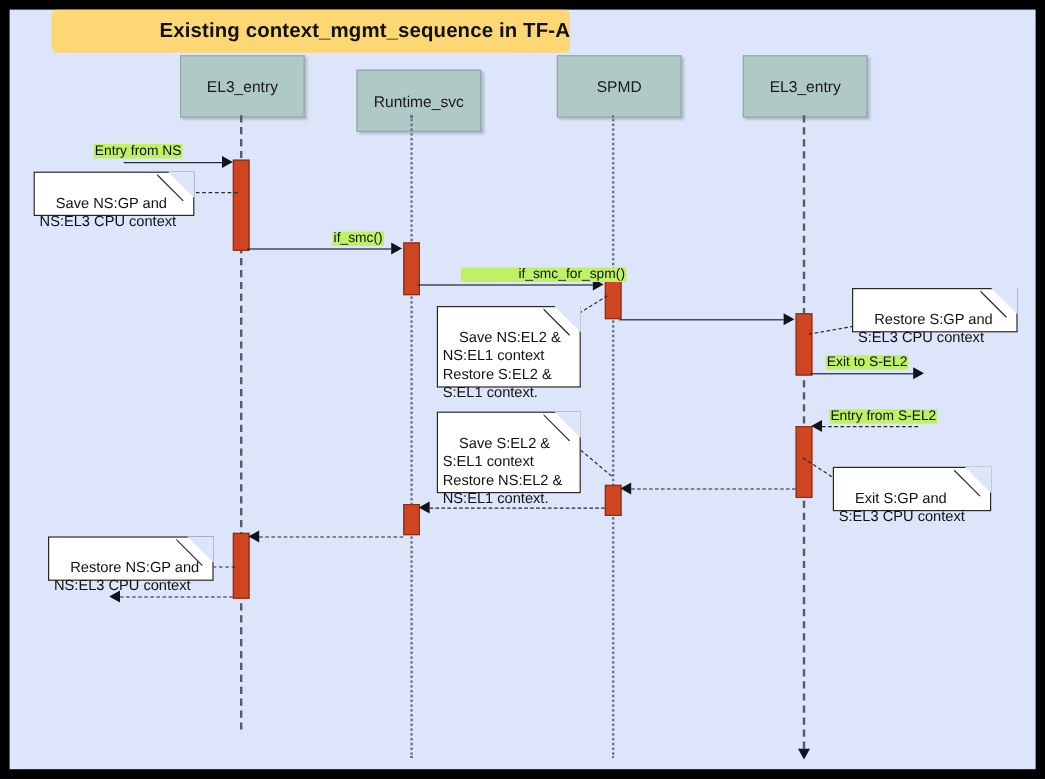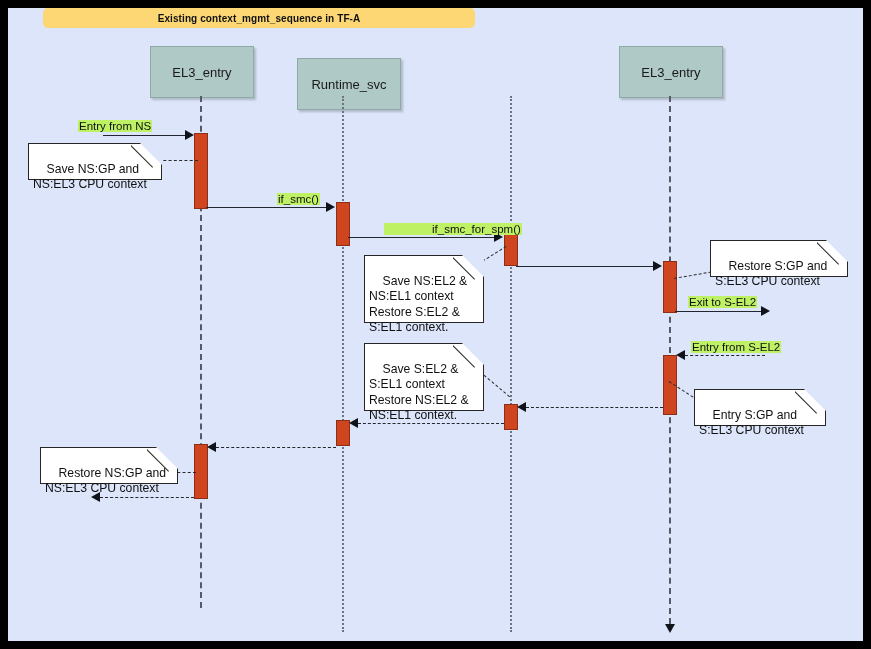--- a/index.html
+++ b/index.html
@@ -20,27 +20,27 @@
     width: 855px;
     height: 633px;
     background: #dce5f9;
     overflow: hidden;
   }
   .title-banner {
     position: absolute;
     left: 35px;
     top: 0px;
     width: 432px;
-    height: 20px;
+    height: 36px;
     background: #fcd774;
     border-radius: 5px;
     display: flex;
     align-items: center;
-    justify-content: center;
-    font-size: 10px;
+    justify-content: flex-end;
+    font-size: 17px;
     font-weight: bold;
     color: #111111;
     letter-spacing: 0.1px;
   }
   .lifeline-head {
     position: absolute;
     background: #afc9c6;
     border: 1px solid #8fa9a6;
     box-shadow: 2px 2px 2px rgba(120,130,140,0.45);
     display: flex;
@@ -154,20 +154,23 @@
   <div class="title-banner">
     <span>Existing context_mgmt_sequence in TF-A</span>
   </div>
 
   <div class="lifeline-head" style="left:142px; top:38px; width:102px; height:50px;">
     <span>EL3_entry</span>
   </div>
   <div class="lifeline-head" style="left:289px; top:50px; width:102px; height:50px;">
     <span>Runtime_svc</span>
   </div>
+  <div class="lifeline-head" style="left:456px; top:38px; width:102px; height:50px;">
+    <span>SPMD</span>
+  </div>
   <div class="lifeline-head" style="left:611px; top:38px; width:102px; height:50px;">
     <span>EL3_entry</span>
   </div>
 
   <div class="lifeline-line" style="left:192px; top:88px; height:512px;"></div>
   <div class="lifeline-line dotty" style="left:334px; top:88px; height:536px;"></div>
   <div class="lifeline-line dotty" style="left:502px; top:88px; height:536px;"></div>
   <div class="lifeline-line" style="left:661px; top:88px; height:528px;"></div>
   <div class="msg-arrow-d" style="left:657px; top:616px;"></div>
 
@@ -246,21 +249,21 @@
     <span>Save S:EL2 &amp;
 S:EL1 context
 Restore NS:EL2 &amp;
 NS:EL1 context.</span>
     <span class="fold"></span>
     <span class="fold-line"></span>
   </div>
 
   <div class="note-leader" style="left:661px; top:373px; width:34px; transform: rotate(33deg);"></div>
   <div class="note" style="left:686px; top:381px; width:132px; height:37px;">
-    <span>Entry S:GP and
+    <span>Exit S:GP and
 S:EL3 CPU context</span>
     <span class="fold"></span>
     <span class="fold-line"></span>
   </div>
 
   <div class="note-leader" style="left:164px; top:464px; width:24px;"></div>
   <div class="note" style="left:32px; top:439px; width:138px; height:37px;">
     <span>Restore NS:GP and
 NS:EL3 CPU context</span>
     <span class="fold"></span>

